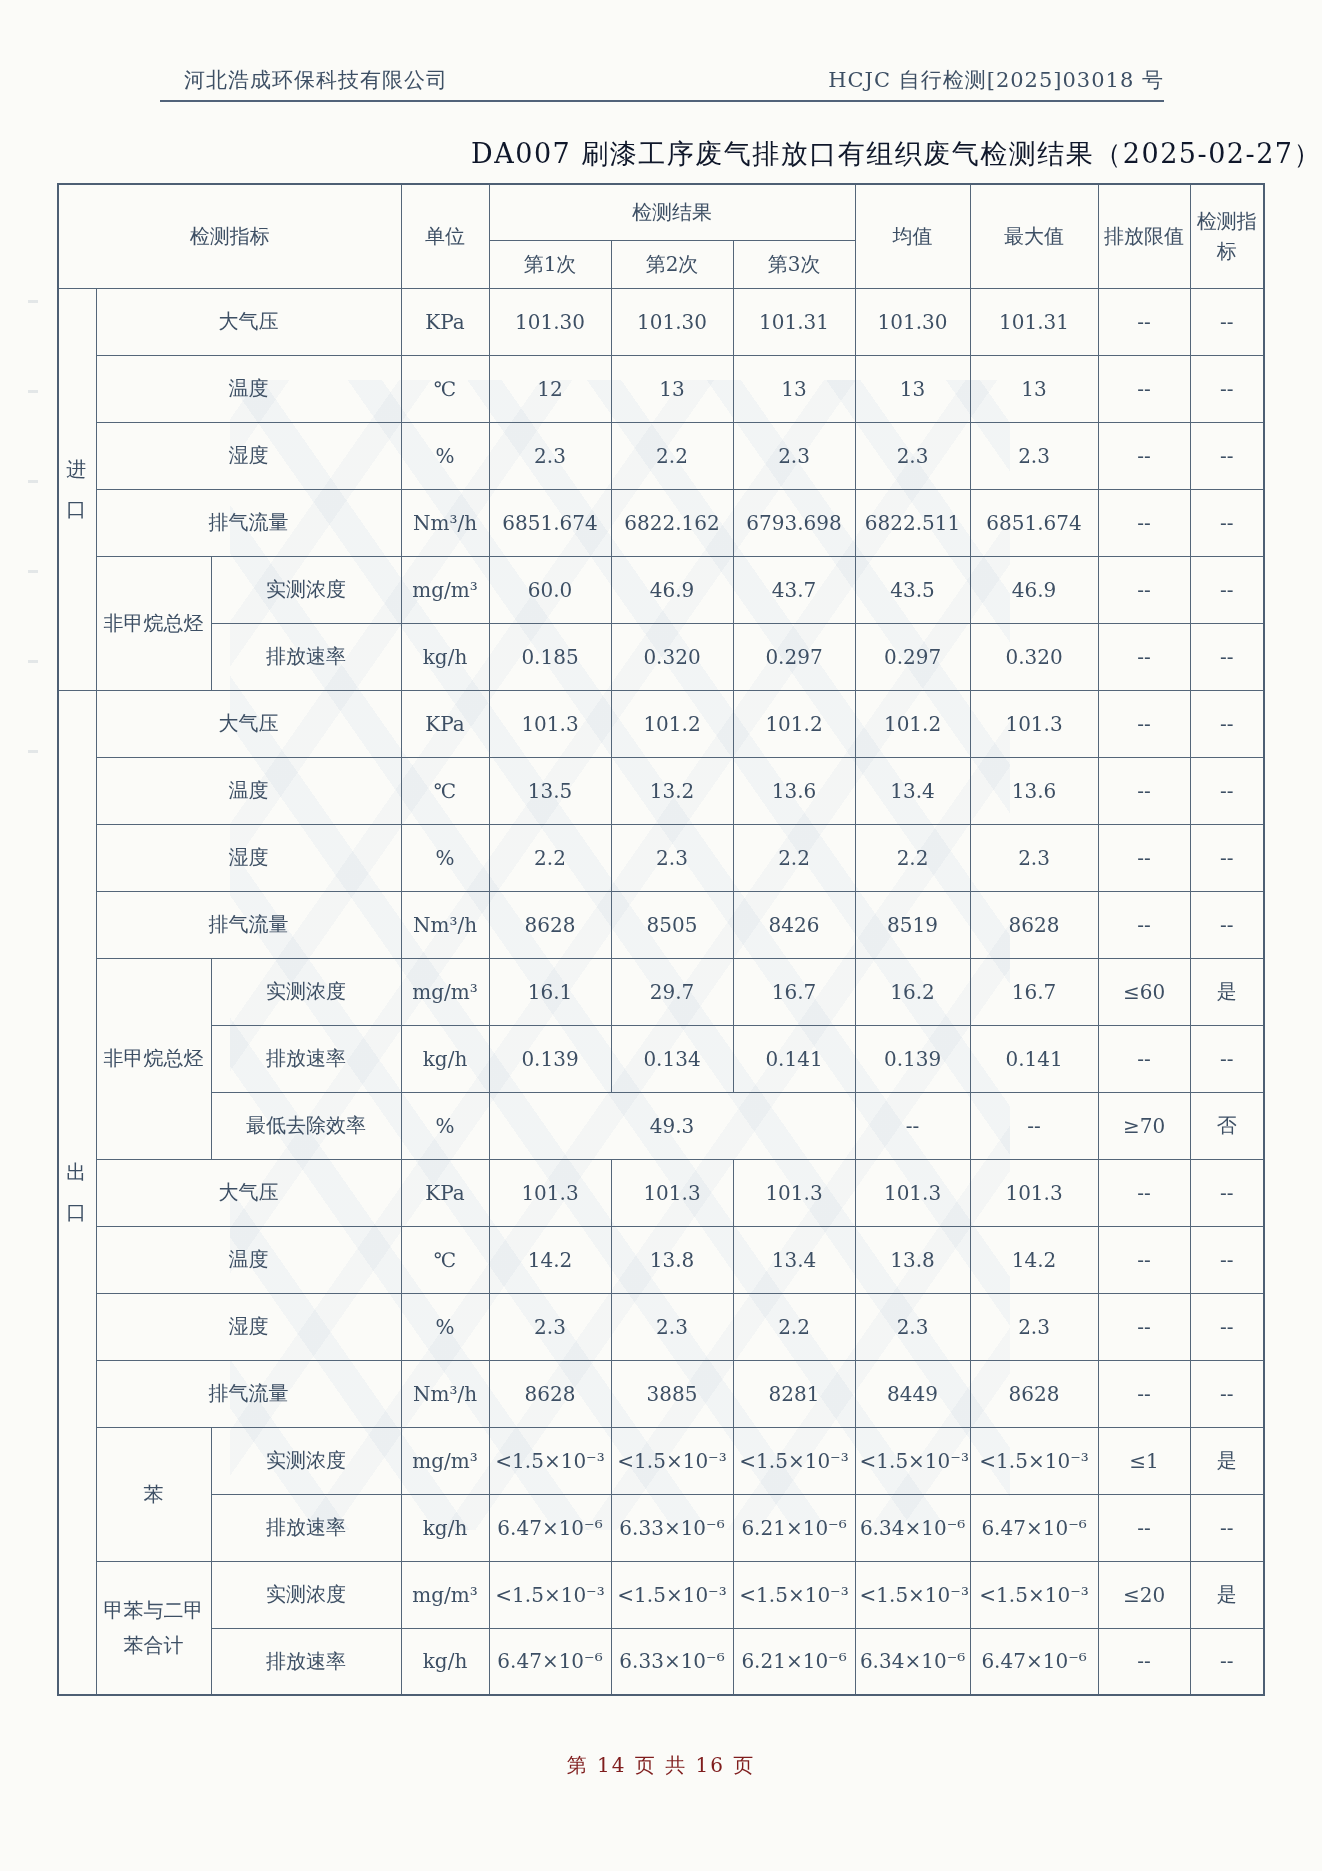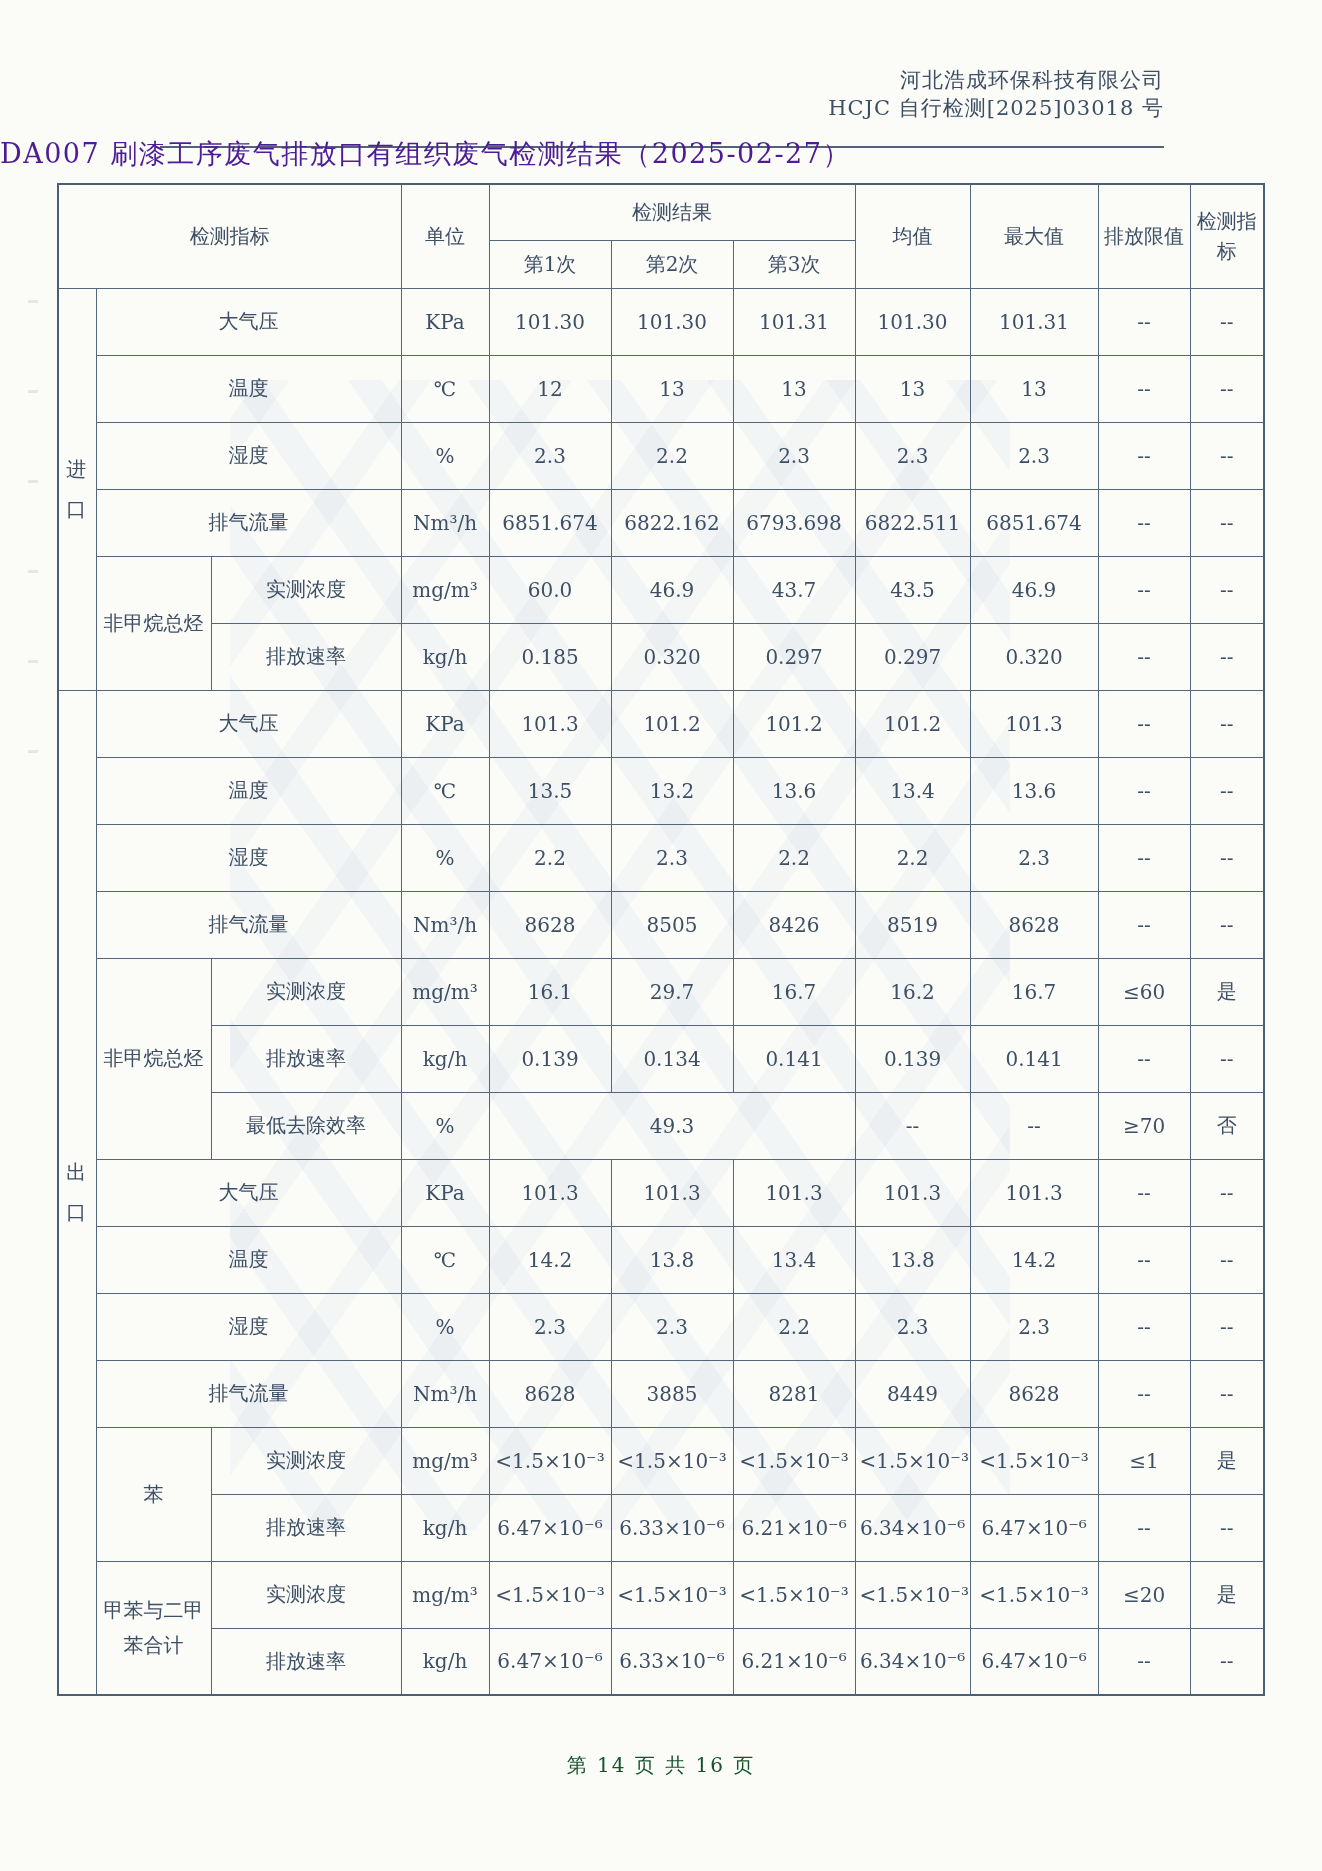--- a/index.html
+++ b/index.html
@@ -18,30 +18,30 @@
     position:absolute; top:380px; left:230px; width:780px; height:1150px;
     background:
       repeating-linear-gradient(55deg, transparent 0 70px, rgba(130,160,200,.14) 70px 98px),
       repeating-linear-gradient(-55deg, transparent 0 90px, rgba(130,160,200,.11) 90px 116px);
     opacity:.55;
     pointer-events:none;
   }
   .doc-header {
     position:absolute; top:66px; left:160px; right:158px;
     display:flex; justify-content:space-between; align-items:flex-end;
-    padding-bottom:24px;
+    padding-bottom:6px;
     border-bottom:2px solid #51637a;
-    font-size:21px; letter-spacing:1px;flex-direction:column;
+    font-size:21px; letter-spacing:1px;
   }
   .doc-header .left { padding-left:24px; }
   .doc-title {
     position:absolute; top:136px; left:0; width:100%;
-    text-align:left;
+    text-align:right;
     font-size:27px; letter-spacing:1.5px;
-    color:#4c1d95;
+    color:#0f172a;
   }
   table.results {
     position:absolute; top:183px; left:57px;
     width:1206px;
     border-collapse:collapse;
     table-layout:fixed;
     background:transparent;
   }
   table.results th, table.results td {
     border:1px solid #546679;
@@ -55,21 +55,21 @@
   table.results { border:2px solid #4d5f74; }
   tr.hdr1 { height:56px; }
   tr.hdr2 { height:48px; }
   tr.body-row { height:67px; }
   td.group { font-size:21px; line-height:2.0; padding:0 8px; letter-spacing:2px; }
   td.sub   { padding:0 21px; line-height:1.75;margin-left:36px; }
   th.limit-h, th.pass-h { padding:0 15px; line-height:1.5; }
   .footer {
     position:absolute; top:1752px; left:0; width:100%;
     text-align:center; font-size:20px; letter-spacing:2px;
-    color:#14532d;
+    color:#7f1d1d;
   }
   
   .edge-noise {
     position:absolute; left:28px; top:300px; width:10px; height:500px;
     background:repeating-linear-gradient(180deg, rgba(120,140,160,.18) 0 3px, transparent 3px 90px);
     pointer-events:none;
   }
 </style>
 </head>
 <body>

